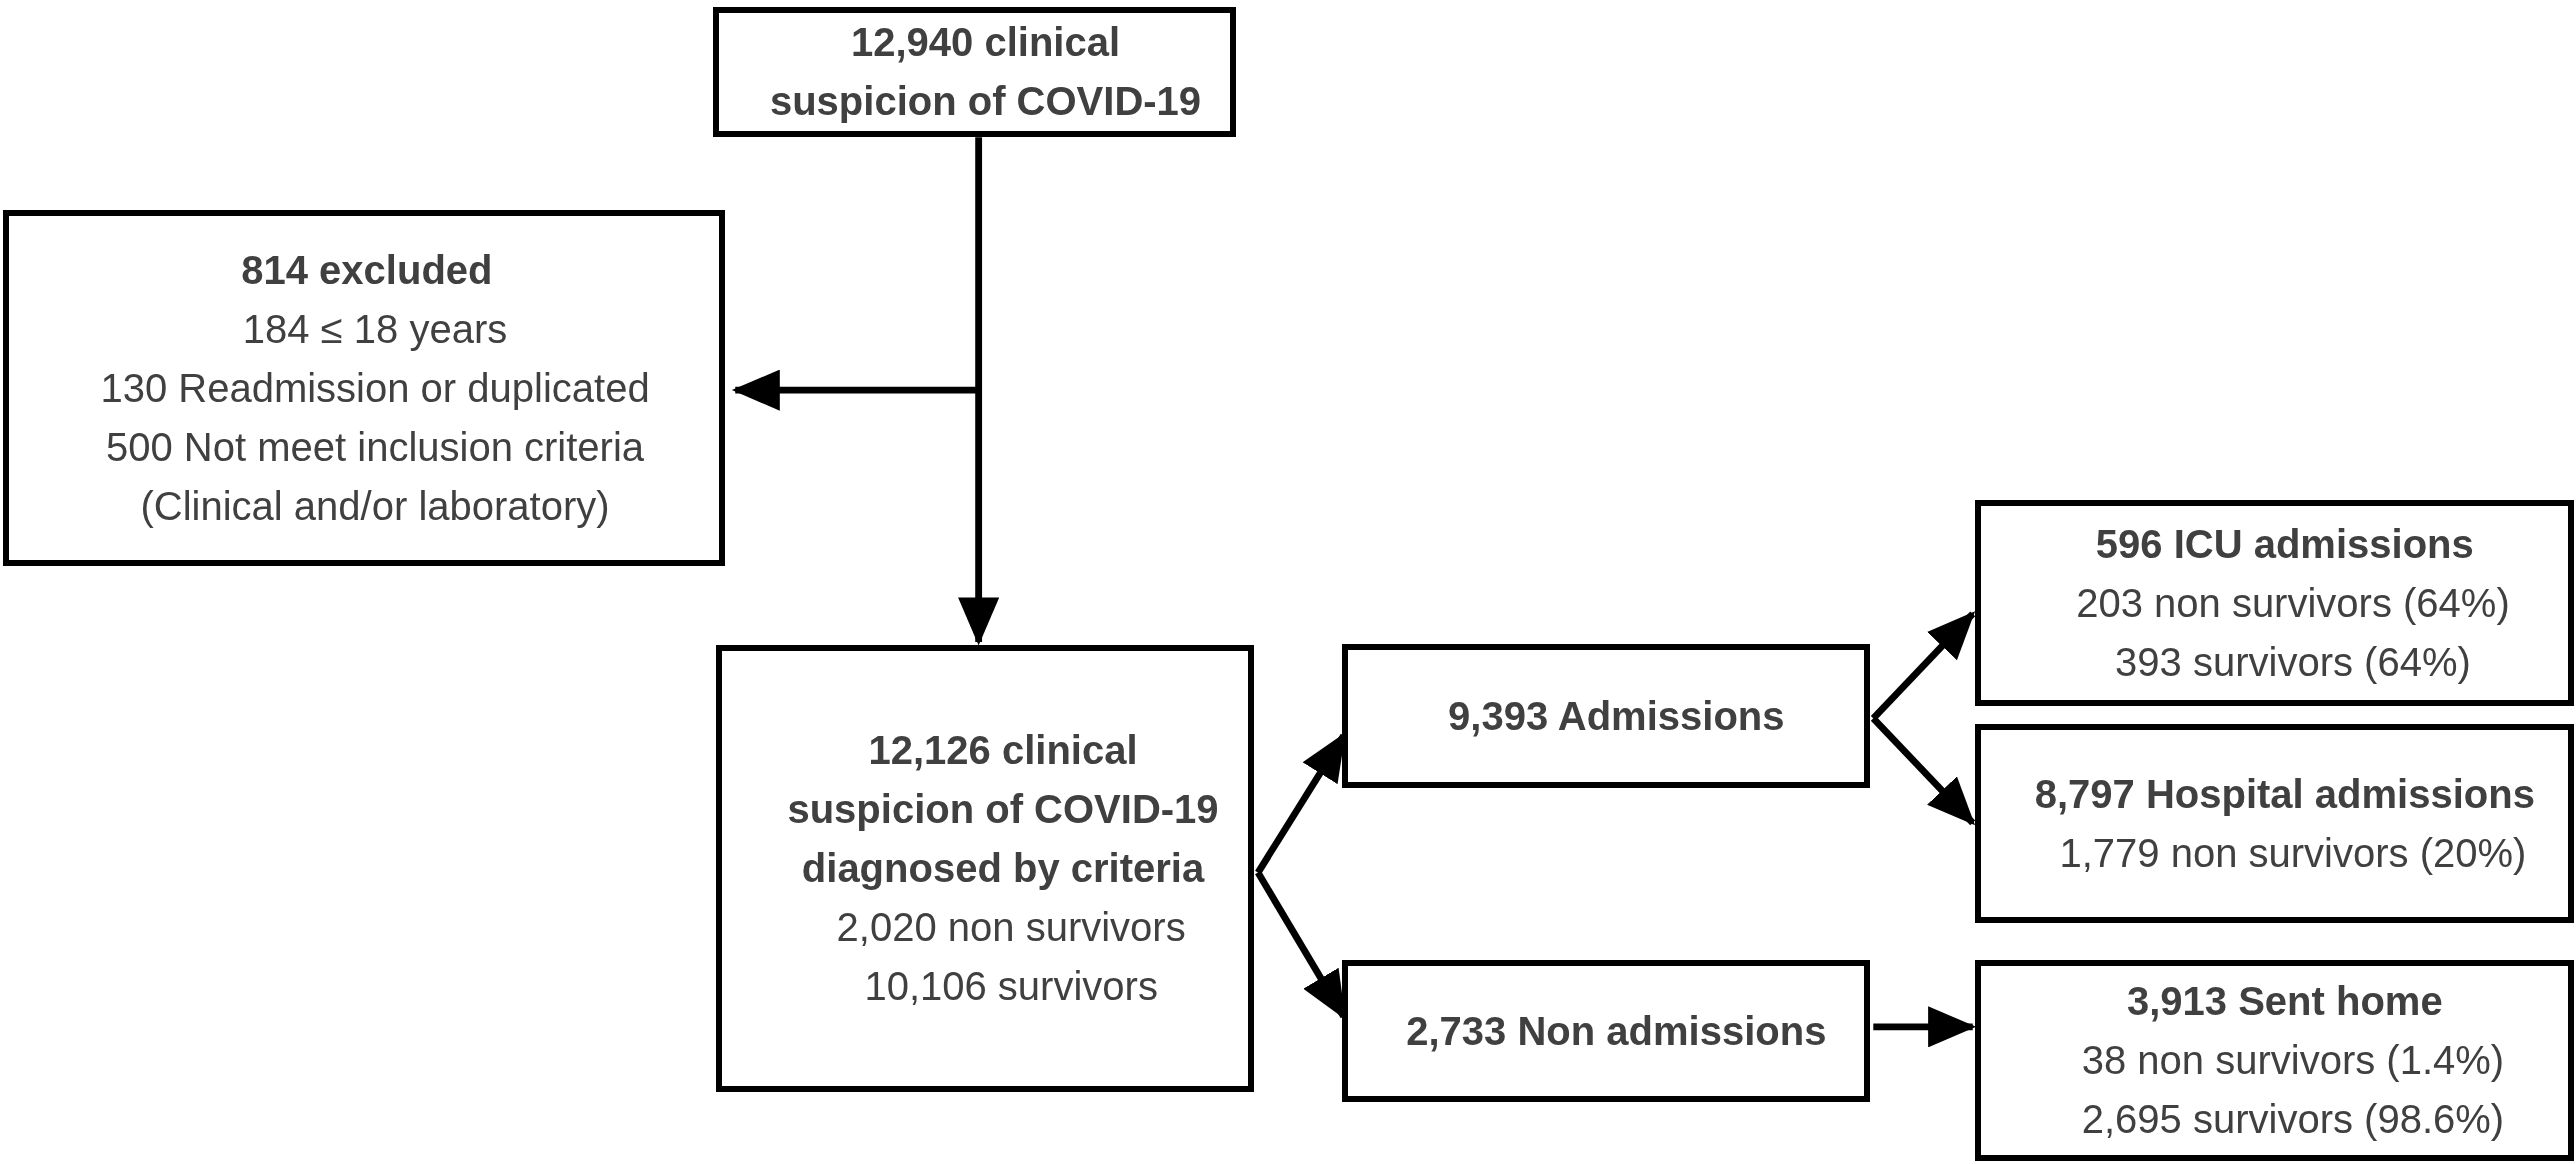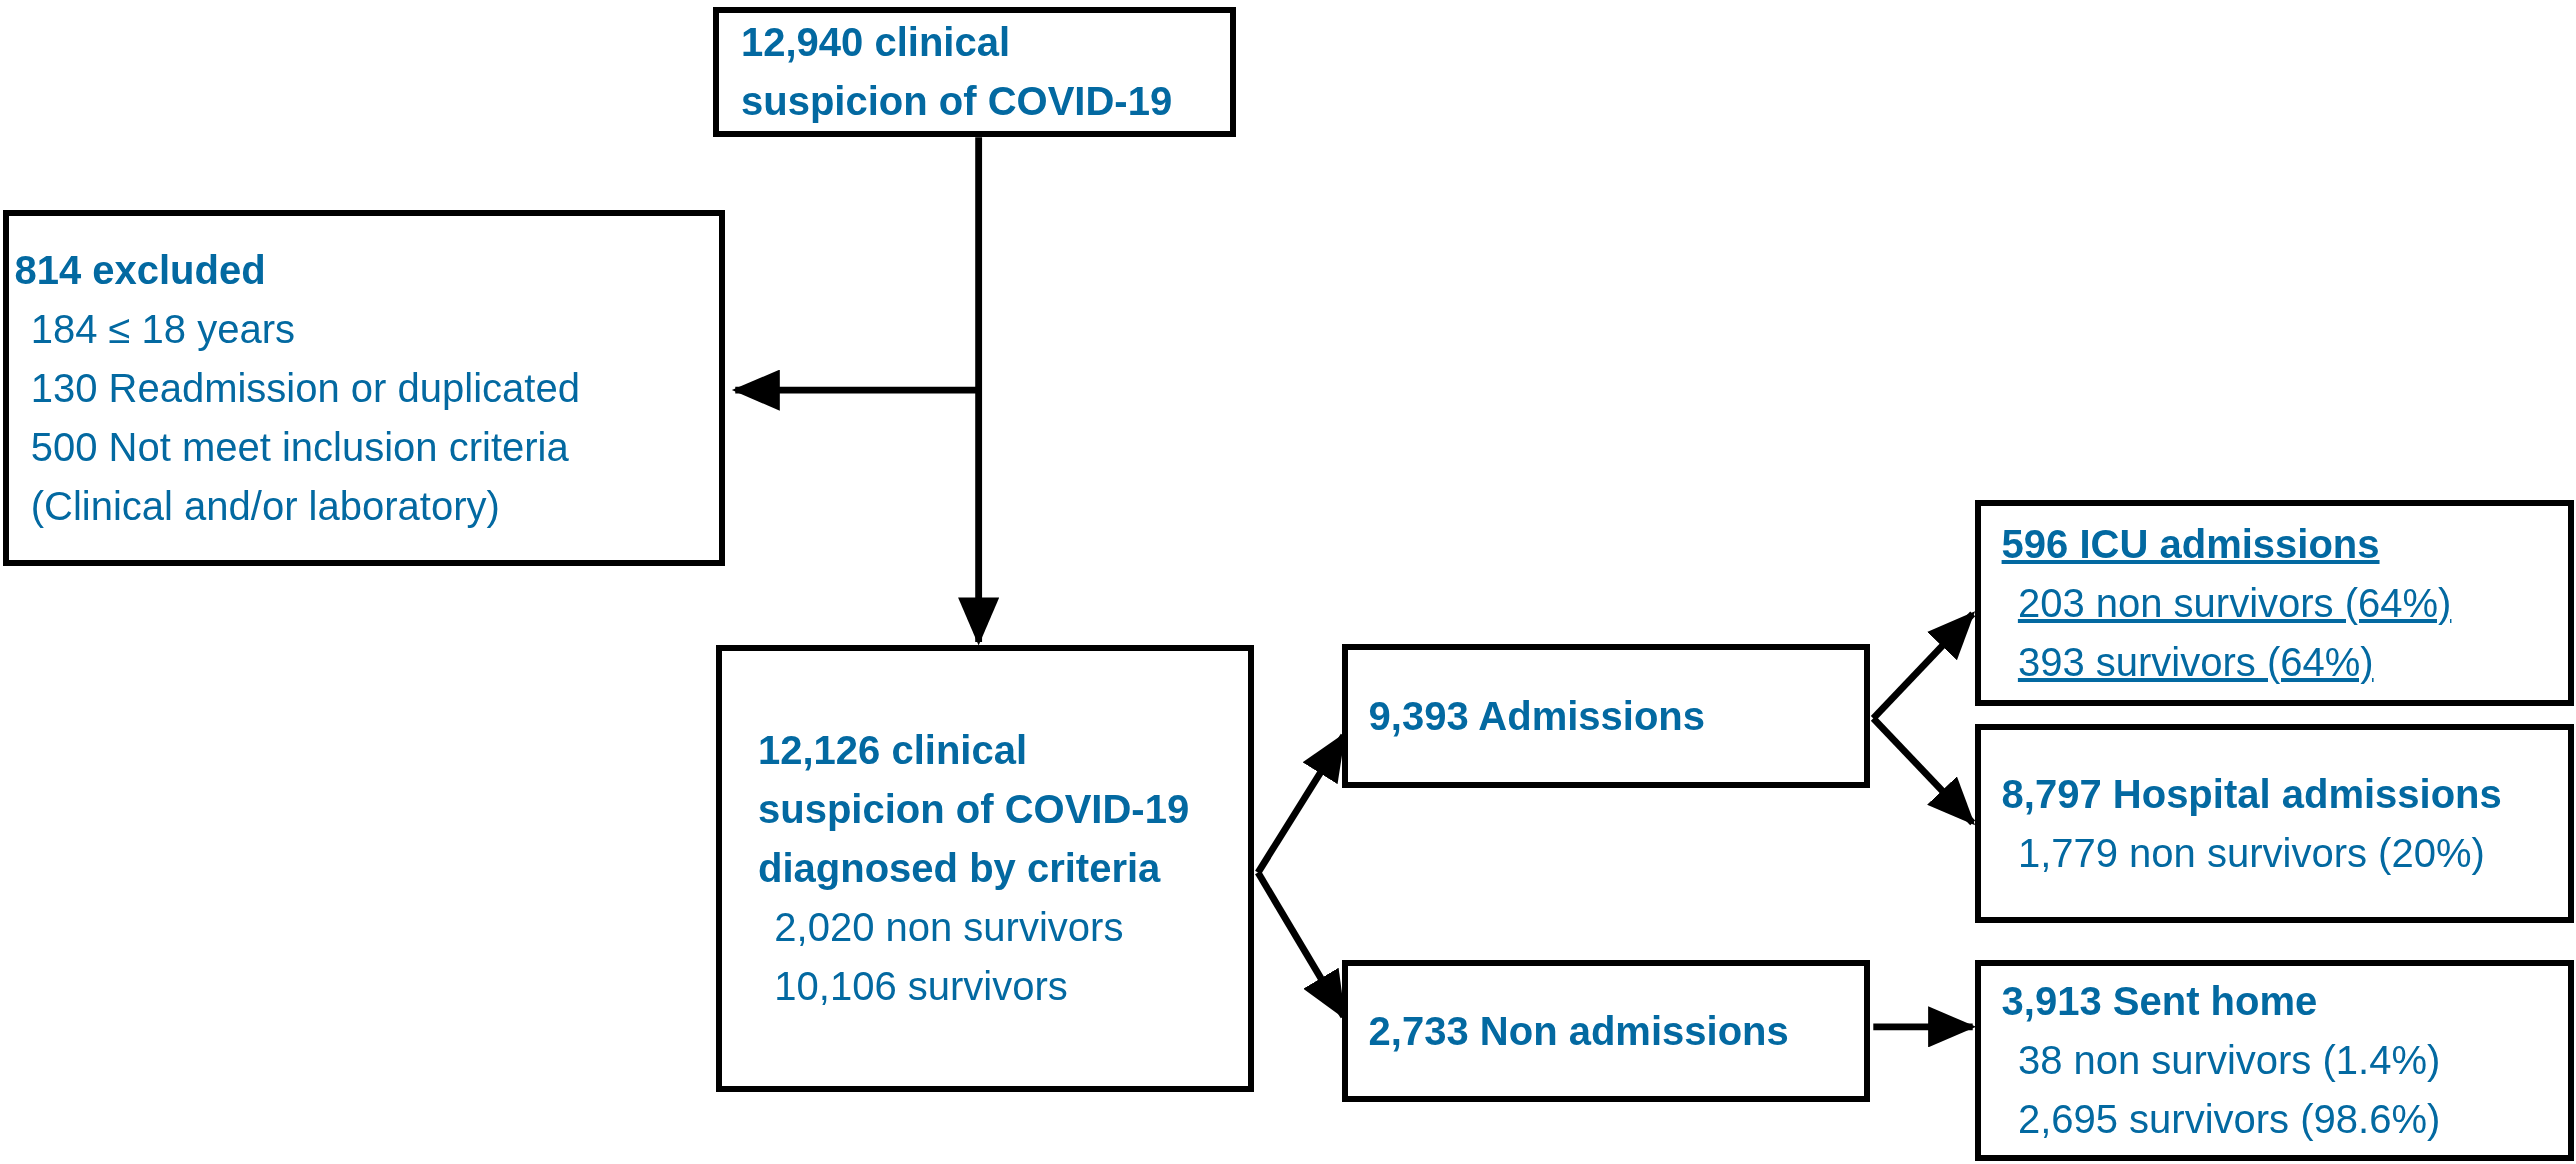--- a/index.html
+++ b/index.html
@@ -1,32 +1,32 @@
 <!DOCTYPE html>
 <html style="font-size:13.7px"><head>
 <meta charset="utf-8">
 <title>Figure</title>
 <style>
   html,body{margin:0;padding:0;background:#ffffff;}
   .canvas{
     position:relative;width:2576px;height:1165px;background:#ffffff;
-    font-family:"Liberation Sans","DejaVu Sans",sans-serif;color:#0369a1;overflow:hidden;
+    font-family:"Liberation Sans","DejaVu Sans",sans-serif;color:#404040;overflow:hidden;text-align:center;
   }
   .box{
     position:absolute;border:6.9px solid #000;background:#fff;box-sizing:border-box;
     display:flex;flex-direction:column;justify-content:center;
   }
   .ln{font-size:40px;line-height:59px;white-space:nowrap;}
   .bold{font-weight:700;}
   .indent{padding-left:16.3px;}
   #box-initial{left:713px;top:6.9px;width:523px;height:130px;padding-left:22px;}
   #box-excluded{left:3.4px;top:210px;width:722px;height:356px;padding-left:5px;}
   #box-diagnosed{left:716px;top:645px;width:538px;height:447px;padding-left:36px;}
   #box-admissions{left:1342px;top:644px;width:528px;height:144px;padding-left:20.6px;}
-  #box-icu{left:1975px;top:500px;width:599px;height:206px;padding-left:20.6px;text-decoration:underline;}
+  #box-icu{left:1975px;top:500px;width:599px;height:206px;padding-left:20.6px;}
   #box-hospital{left:1975px;top:724px;width:599px;height:199px;padding-left:20.6px;}
   #box-nonadmissions{left:1342px;top:960px;width:528px;height:142px;padding-left:20.6px;}
   #box-senthome{left:1975px;top:960px;width:599px;height:201px;padding-left:20.6px;}
   svg.connectors{position:absolute;left:0;top:0;width:2576px;height:1165px;pointer-events:none;}
   svg.connectors line{stroke:#000;stroke-width:8;}
 </style>
 </head>
 <body>
 
 <div class="canvas">

